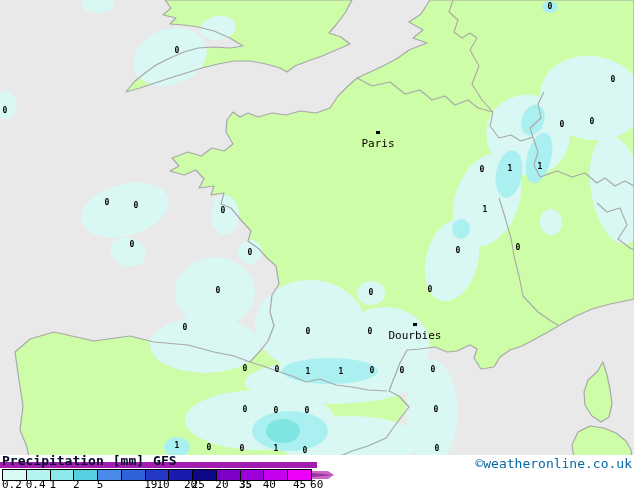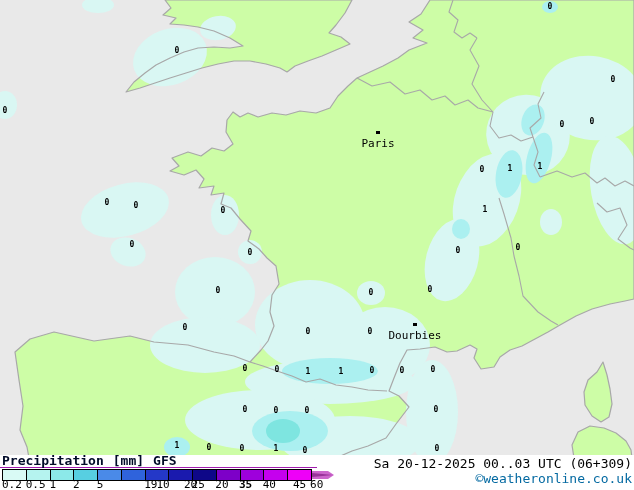--- a/index.html
+++ b/index.html
@@ -7,21 +7,21 @@
        font-family:"DejaVu Sans Mono","Liberation Mono",monospace}
   .screen{position:relative;width:634px;height:490px}
   .map{position:absolute;left:0;top:0;width:634px;height:455px;background:#e9e9e9}
   .map svg{display:block}
   .vlab{font:bold 8px "DejaVu Sans Mono",monospace;fill:#000;text-anchor:middle}
   .city-label{font:11px "DejaVu Sans Mono",monospace;fill:#000;text-anchor:middle}
   
   .legend{position:absolute;left:0;top:455px;width:634px;height:35px;background:#ffffff}
   .scale{position:absolute;left:0;top:0;width:340px;height:35px}
   .scale-title{position:absolute;left:0;top:0;width:317px;height:13px;line-height:12px;
-               font-size:13px;font-weight:bold;color:#000a28;border-bottom:1px solid #a21caf;
+               font-size:13px;font-weight:bold;color:#000a28;border-bottom:6px solid #a21caf;
                padding-left:2px;box-sizing:border-box;white-space:nowrap}
   .scale-title span{margin-right:9px}
   .colorbar{position:absolute;left:2px;top:14px;width:308px;height:10px;display:flex;
             border:1px solid #000;box-sizing:content-box}
   .cbcell{flex:1 1 auto;border-right:1px solid #000}
   .cbcell:last-child{border-right:none}
   .cbarrow{position:absolute;left:312px;top:14px;width:22px;height:12px}
   .ticks{position:absolute;left:0;top:25px;width:340px;height:10px;font-size:11px;color:#000}
   .tick{position:absolute;top:-1px;line-height:11px;white-space:nowrap}
   .stamp{position:absolute;right:2px;top:1px;text-align:right;font-size:13px;color:#000;
@@ -180,34 +180,33 @@
           <div class="cbcell" style="background: rgb(158, 0, 220);"></div>
           <div class="cbcell" style="background: rgb(197, 0, 238);"></div>
           <div class="cbcell" style="background: rgb(238, 0, 248);"></div>
         </div>
       <svg class="cbarrow" width="22" height="12" viewBox="0 0 22 12">
         <polygon id="arrow-light" points="0,2 16,2 22,6 16,10 0,10" fill="#cc66cc"></polygon>
         <polygon id="arrow-dark" points="0,4 21,6 0,8" fill="#993399"></polygon>
       </svg>
       <div class="ticks" id="ticks">
           <span class="tick" style="left: 2px;">0.2</span>
-          <span class="tick" style="left: 25.7px;">0.5</span>
+          <span class="tick" style="left: 25.7px;">0.4</span>
           <span class="tick" style="left: 49.4px;">1</span>
           <span class="tick" style="left: 73.1px;">2</span>
           <span class="tick" style="left: 96.8px;">5</span>
           <span class="tick" style="left: 120.5px; margin-left: 36px;">10</span>
           <span class="tick" style="left: 144.2px;">19</span>
           <span class="tick" style="left: 184px;">20</span>
           <span class="tick" style="left: 191.6px;">25</span>
           <span class="tick" style="left: 215.3px;">20</span>
           <span class="tick" style="left: 239px; font-weight: bold;">35</span>
           <span class="tick" style="left: 262.7px;">40</span>
           <span class="tick" style="left: 293px;">45</span>
           <span class="tick" style="left: 310.1px;">60</span>
         </div>
     </div>
     <div class="stamp">
-      <div>Sa 20-12-2025 00..03 UTC (06+309)</div>
       <div class="copy">©weatheronline.co.uk</div>
     </div>
   </div>
 
 </div>
 
 </body></html>

